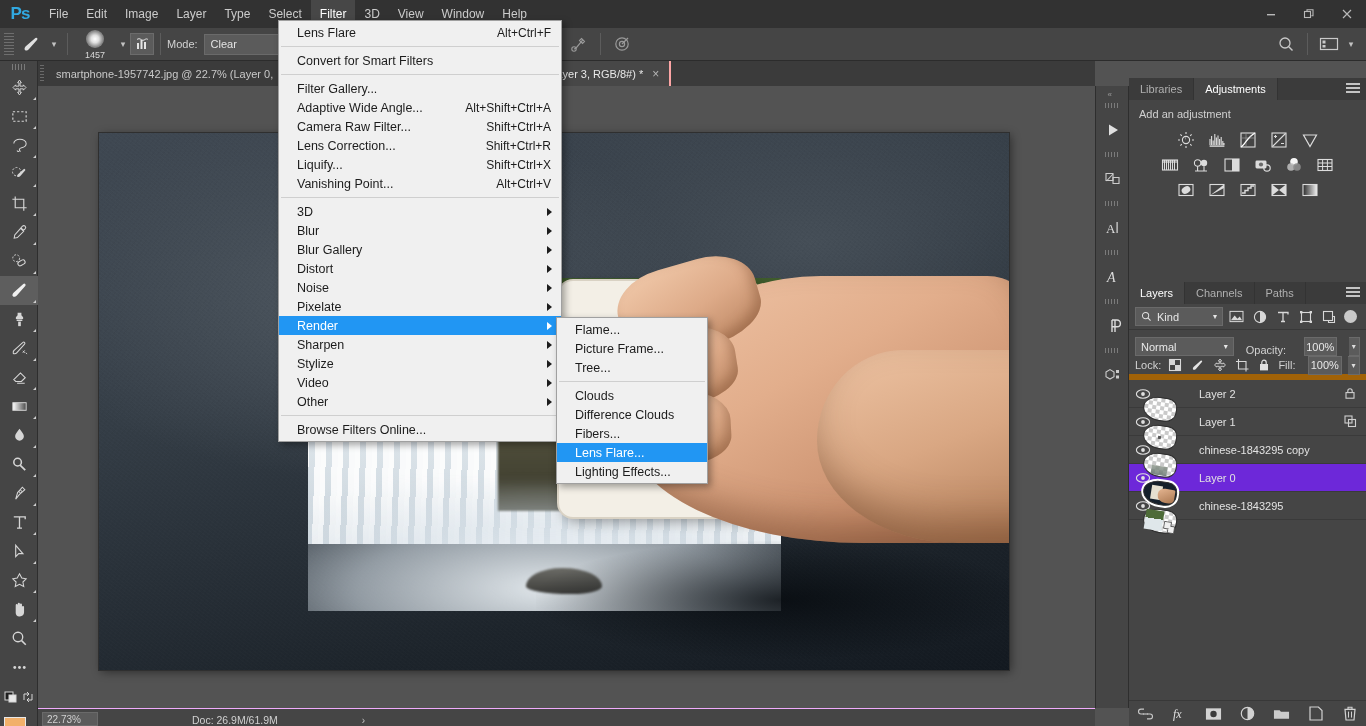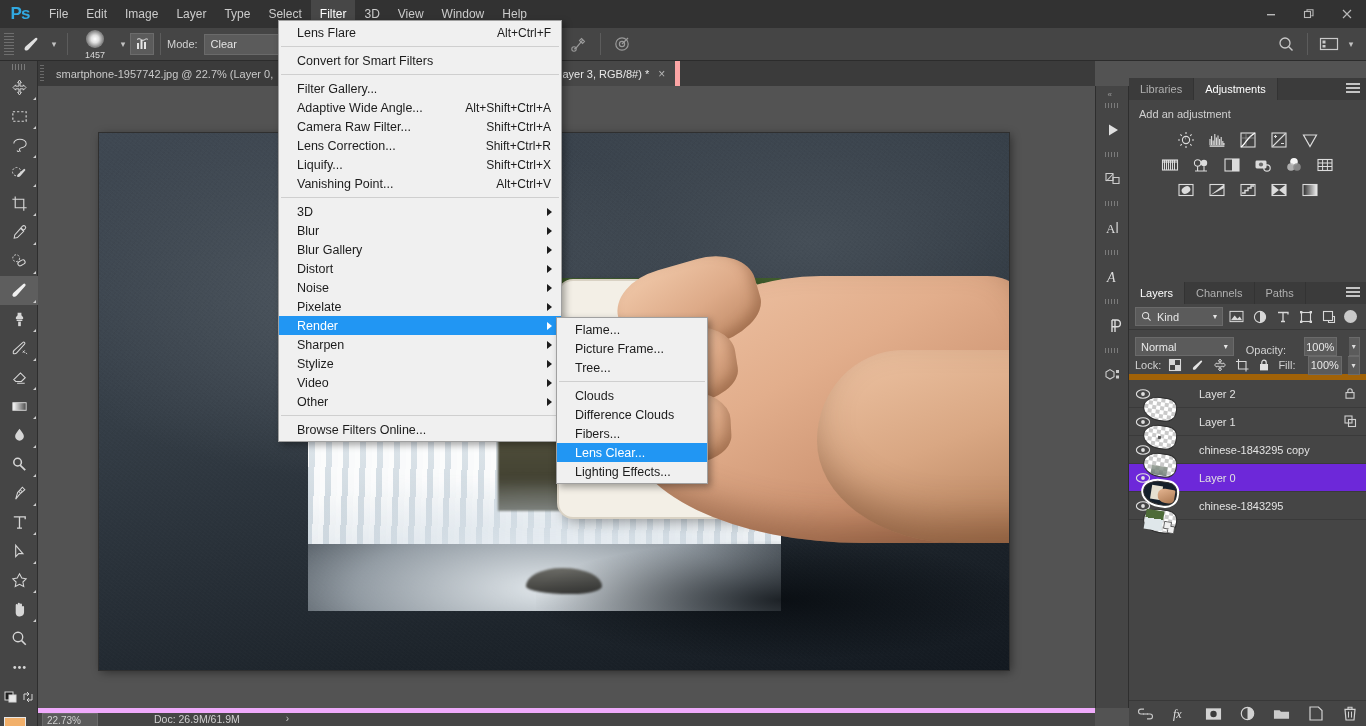--- a/index.html
+++ b/index.html
@@ -83,21 +83,21 @@
 
   
   .tabbar{
     position:absolute; left:38px; top:61px; width:1057px; height:25px;
     background:#3b3b3b; display:flex; align-items:stretch;
   }
   .tabbar .tbgrip{ width:8px; background:#3b3b3b; display:flex;align-items:center;justify-content:center;}
   .tbgrip span{width:4px;height:18px;background:repeating-linear-gradient(to bottom,#6a6a6a 0 1px,transparent 1px 3px);}
   .doctab{
     display:flex; align-items:center; padding:0 10px; font-size:11px; color:#c8c8c8;
-    background:#3b3b3b; border-right:5px solid #fca5a5; white-space:nowrap;justify-content:center;
+    background:#3b3b3b; border-right:2px solid #fca5a5; white-space:nowrap;justify-content:center;
   }
   .doctab.active{ background:#474747; color:#e8e8e8; }
   .doctab .x{ margin-left:9px; font-size:12px; color:#b5b5b5; }
 
   
   .canvas-wrap{
     position:absolute; left:38px; top:86px; width:1057px; height:622px;
     background:#535353; overflow:hidden;
   }
   .artboard{
@@ -310,22 +310,22 @@
 
   .panel-footer{
     position:absolute; left:0; bottom:0; width:237px; height:26px; background:#454545;
     border-top:1px solid #383838; display:flex; align-items:center; justify-content:center; gap:16px;
   }
   .fico{ width:18px;height:18px;display:flex;align-items:center;justify-content:center;}
 
   
   .statusbar{
     position:absolute; left:38px; bottom:0; width:1057px; height:18px;
-    background:#454545; border-top:5px solid #f0abfc; display:flex; align-items:flex-start;
-    font-size:10.5px; color:#d0d0d0;
+    background:#454545; border-top:1px solid #f0abfc; display:flex; align-items:flex-end;
+    font-size:10.5px; color:#d0d0d0;gap:38px;
   }
   .zoomfield{
     width:56px; height:14px; margin-left:4px; background:#5b5b5b; border:1px solid #6a6a6a;
     display:flex;align-items:center;padding-left:4px; font-size:10px;
   }
   .docinfo{ margin-left:56px; }
   .statchev{ margin-left:46px; font-size:10px; color:#c0c0c0;}
 </style>
 </head>
 <body>
@@ -733,21 +733,21 @@
     <div class="mi">
       <span>Clouds</span>
     </div>
     <div class="mi">
       <span>Difference Clouds</span>
     </div>
     <div class="mi">
       <span>Fibers...</span>
     </div>
     <div class="mi hl">
-      <span>Lens Clear...</span>
+      <span>Lens Flare...</span>
     </div>
     <div class="mi">
       <span>Lighting Effects...</span>
     </div>
   </div>
 
   <div class="icon-rail">
     <div class="rail-top">
         <span>«</span>
       </div>

